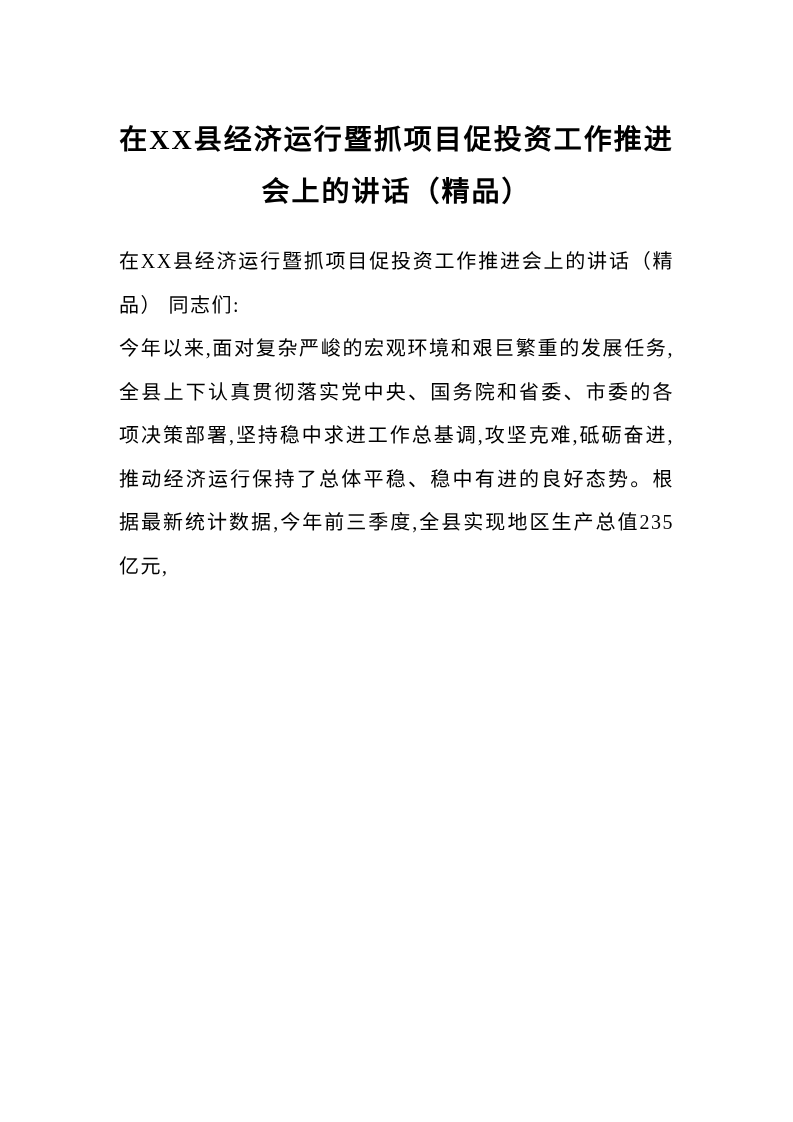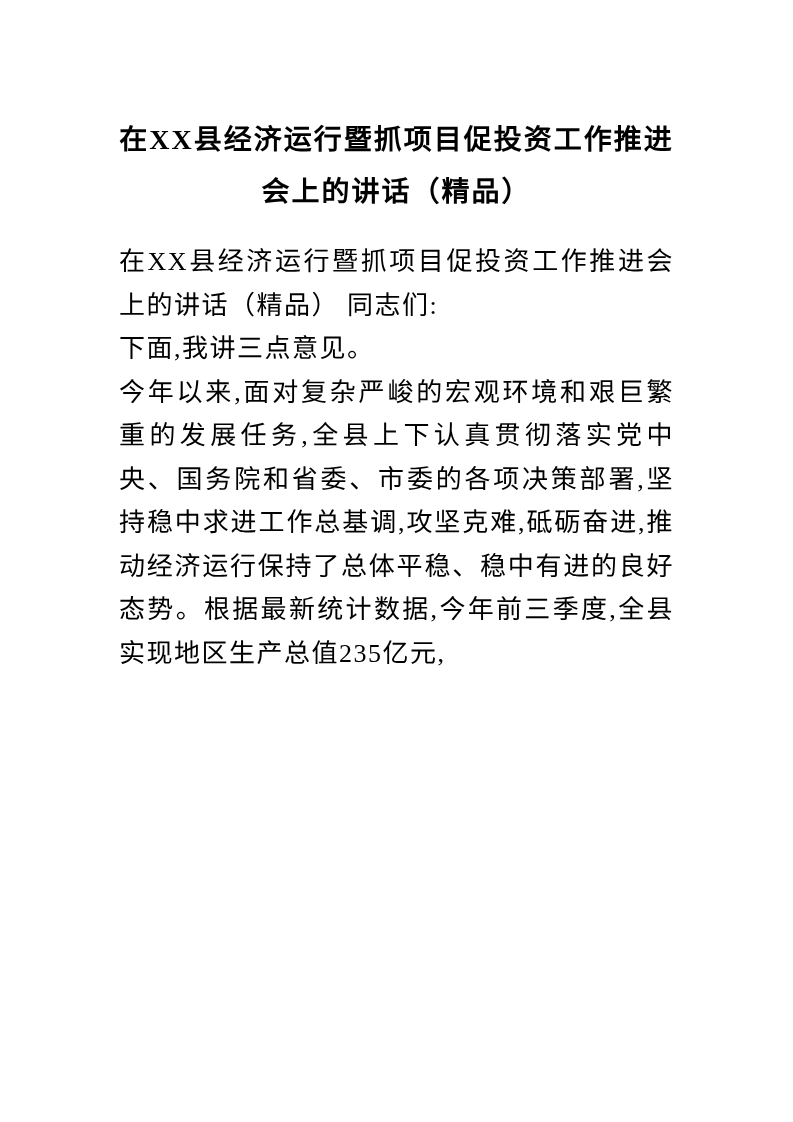--- a/index.html
+++ b/index.html
@@ -22,32 +22,31 @@
   .doc-title {
     margin: 0 0 22px 0;
     font-size: 28px;
     font-weight: bold;
     line-height: 52px;
     letter-spacing: 2px;
     text-align: center;
   }
   .doc-body p {
     margin: 0;
-    font-size: 26px;
+    font-size: 20px;
     line-height: 43.5px;
     letter-spacing: 1.5px;
     text-align: justify;
     text-justify: inter-character;
     word-break: break-all;
   }
 </style>
 </head>
 <body>
 
 <div class="page">
   <h1 class="doc-title">在XX县经济运行暨抓项目促投资工作推进会上的讲话（精品）</h1>
 
   <div class="doc-body">
     <p>在XX县经济运行暨抓项目促投资工作推进会上的讲话（精品） 同志们:</p>
-    <p>下面,我讲三点意见。</p>
     <p>今年以来,面对复杂严峻的宏观环境和艰巨繁重的发展任务,全县上下认真贯彻落实党中央、国务院和省委、市委的各项决策部署,坚持稳中求进工作总基调,攻坚克难,砥砺奋进,推动经济运行保持了总体平稳、稳中有进的良好态势。根据最新统计数据,今年前三季度,全县实现地区生产总值235亿元,</p>
   </div>
 </div>
 
 </body></html>

